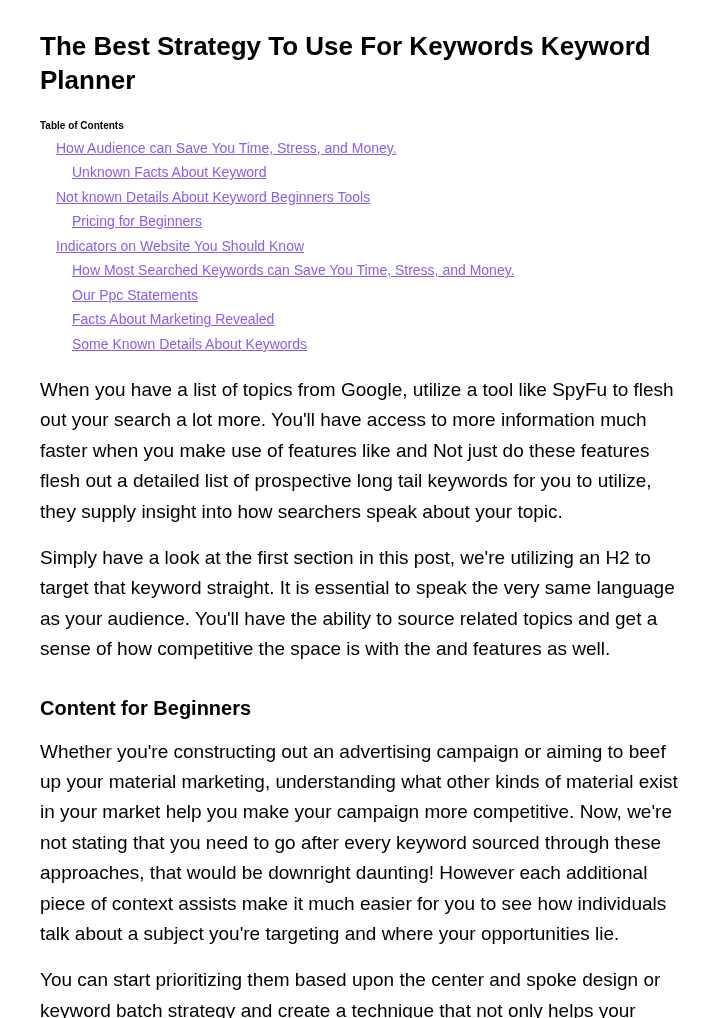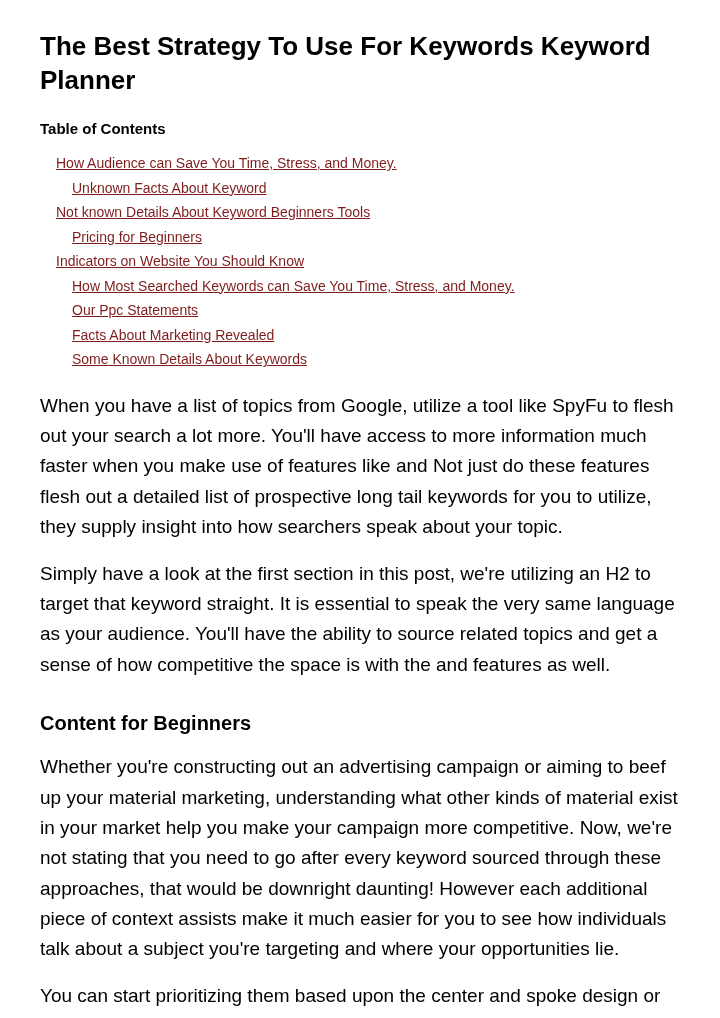--- a/index.html
+++ b/index.html
@@ -25,35 +25,35 @@
       margin-bottom: 20px;
       line-height: 1.3;
     }
 
     .toc-section {
       margin-bottom: 20px;
     }
 
     .toc-title {
       font-weight: bold;
-      font-size: 15px;
-      margin-bottom: 12px;
+      font-size: 10px;
+      margin-bottom: 4px;
     }
 
     .toc-list {
       list-style: none;
       padding: 0;
     }
 
     .toc-list li {
       margin: 2px 0;
     }
 
     .toc-list a {
-      color: #7f1d1d;
+      color: #8b5cf6;
       text-decoration: underline;
       font-size: 14px;
       cursor: pointer;
     }
 
     .toc-indent-1 {
       padding-left: 16px;
     }
 
     .toc-indent-2 {

